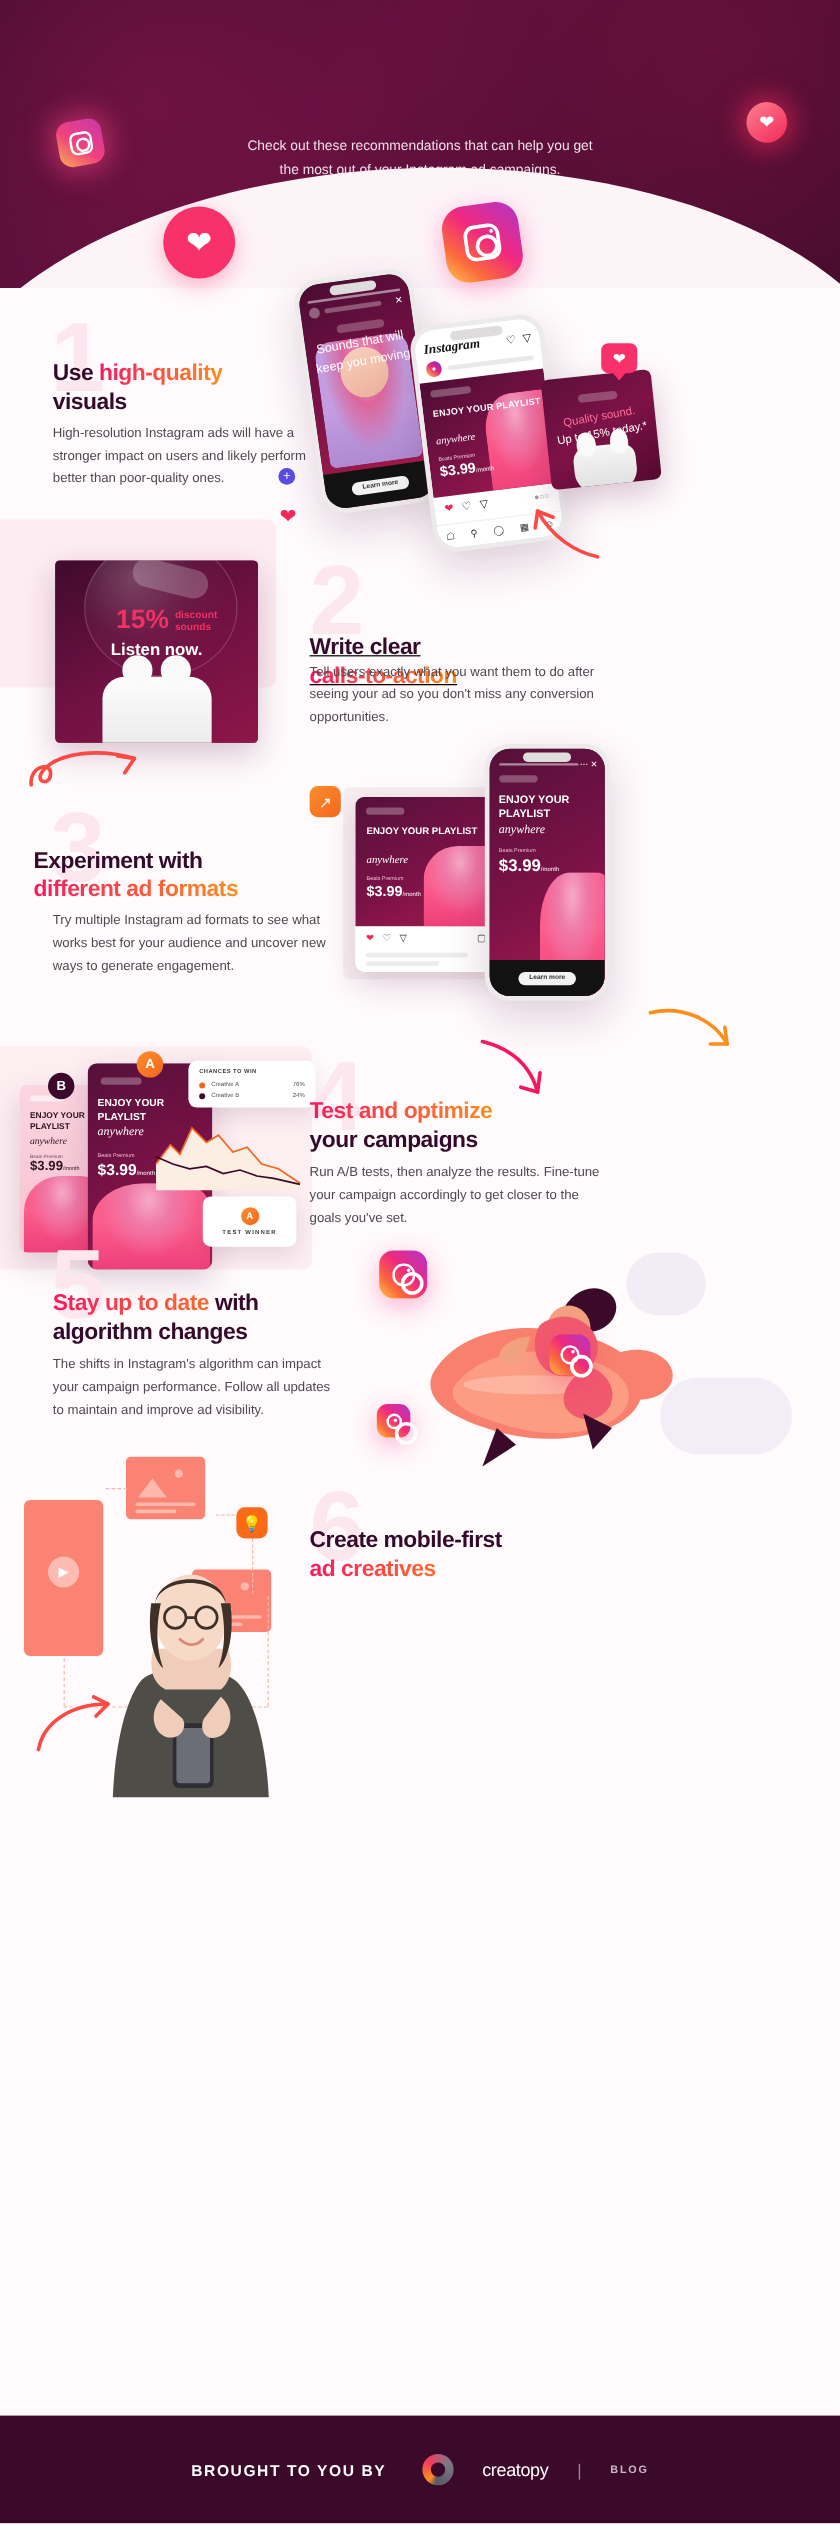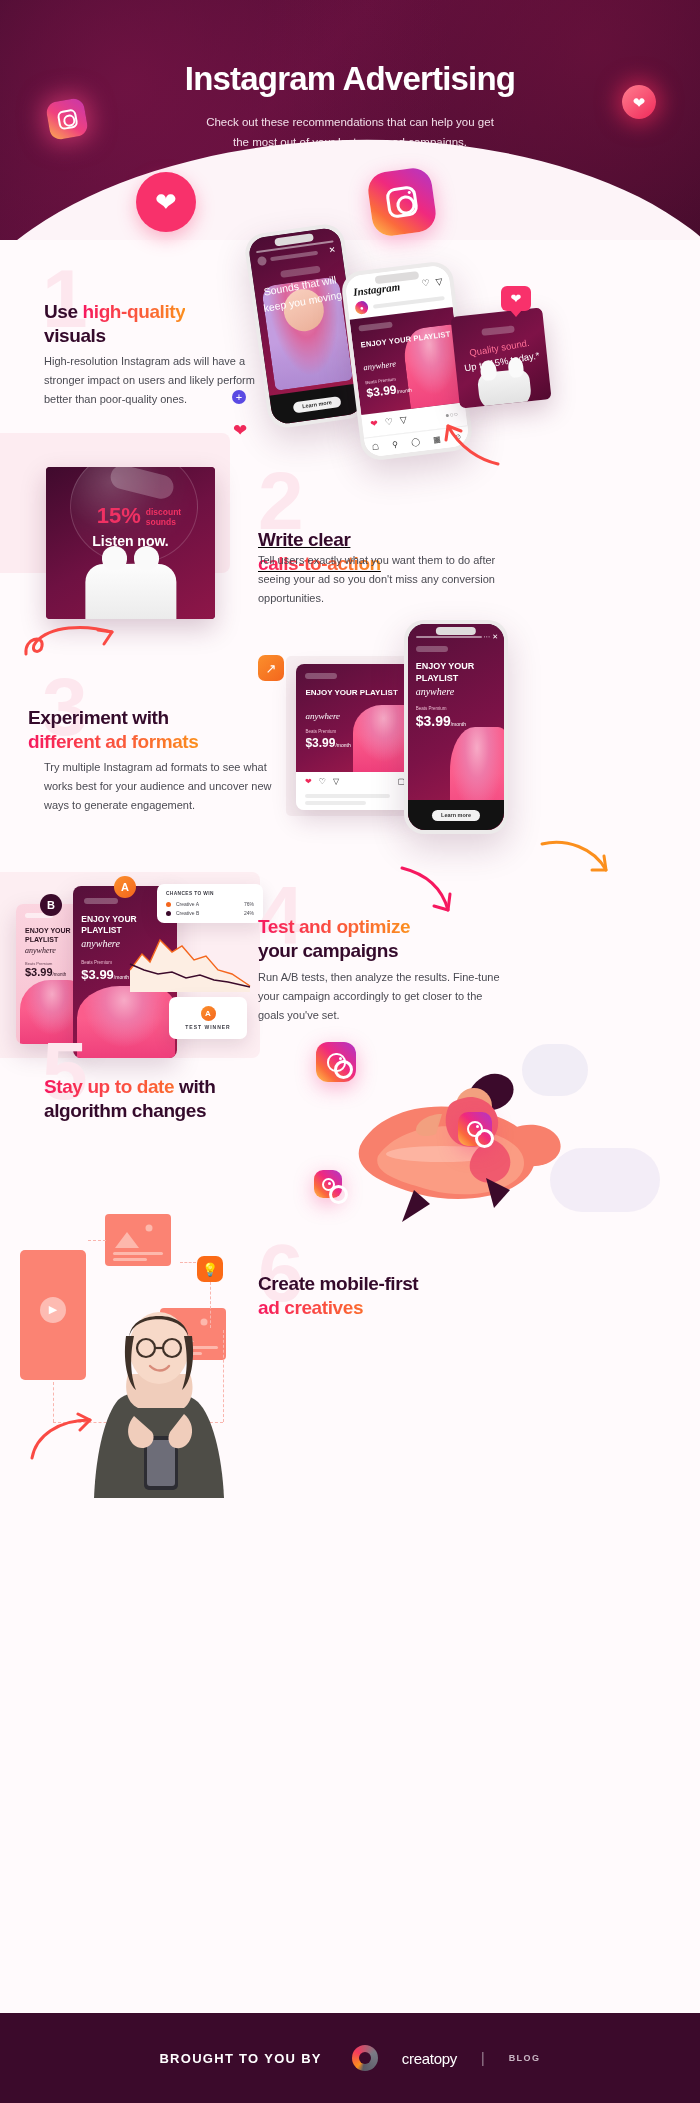--- a/index.html
+++ b/index.html
@@ -210,21 +210,20 @@
 
 <div class="page">
 
   <div class="header">
     <div class="ig-badge" style="left:48px;top:100px;transform:rotate(-10deg);">
       <div class="ring"></div>
     </div>
     <div class="heart-badge" style="right:44px;top:85px;">
       <span class="heart-glyph">❤</span>
     </div>
-    <div class="title-main">Instagram Advertising</div>
     <div class="subtitle">
       <span>Check out these recommendations that can help you get</span><br>
       <span>the most out of your Instagram ad campaigns.</span>
     </div>
     <div class="header-curve"></div>
   </div>
 
   <div class="big-heart">
       <span>❤</span>
     </div>
@@ -472,20 +471,21 @@
   <svg class="arrow" style="left:398px;top:866px;width:64px;height:50px;" viewBox="0 0 64 50">
     <path d="M4 2 C28 8 44 22 50 44" stroke="#f6185f" stroke-width="3" fill="none" stroke-linecap="round"></path>
     <path d="M50 44 L52 28 M50 44 L36 40" stroke="#f6185f" stroke-width="3" fill="none" stroke-linecap="round"></path>
   </svg>
 
   <div class="bignum" style="left:42px;top:1030px;">5</div>
   <div class="sec-head" style="left:44px;top:1075px;width:250px;">
     <span class="grad2">Stay up to date</span> <span class="dark">with</span><br>
     <span class="dark">algorithm changes</span>
   </div>
+  <div class="sec-body" style="left:44px;top:1128px;width:238px;">The shifts in Instagram's algorithm can impact your campaign performance. Follow all updates to maintain and improve ad visibility.</div>
 
   <div style="position:absolute;left:300px;top:1020px;width:370px;height:215px;">
     <div style="position:absolute;left:222px;top:24px;width:66px;height:52px;border-radius:26px;background:#efeaf4;opacity:.85;"></div>
     <div style="position:absolute;left:250px;top:128px;width:110px;height:64px;border-radius:32px;background:#f0eaf5;opacity:.8;"></div>
     <svg style="position:absolute;left:18px;top:30px;width:250px;height:180px;" viewBox="0 0 250 180">
       <path d="M42 96 C60 62 110 48 164 62 C206 72 226 96 214 120 C200 146 146 156 100 144 C64 134 34 120 42 96 Z" fill="#f8806c"></path>
       <path d="M60 106 C78 80 120 70 162 80 C196 88 212 104 204 122 C194 142 150 150 112 140 C84 132 54 124 60 106 Z" fill="#fb9c83"></path>
       <path d="M196 78 C216 70 238 78 242 92 C246 106 230 118 210 116" fill="#f8806c"></path>
       <ellipse cx="124" cy="104" rx="56" ry="8" fill="#fdbfae" opacity=".7"></ellipse>
       <path d="M96 140 L84 172 L112 154 Z" fill="#3b0a2b"></path>

